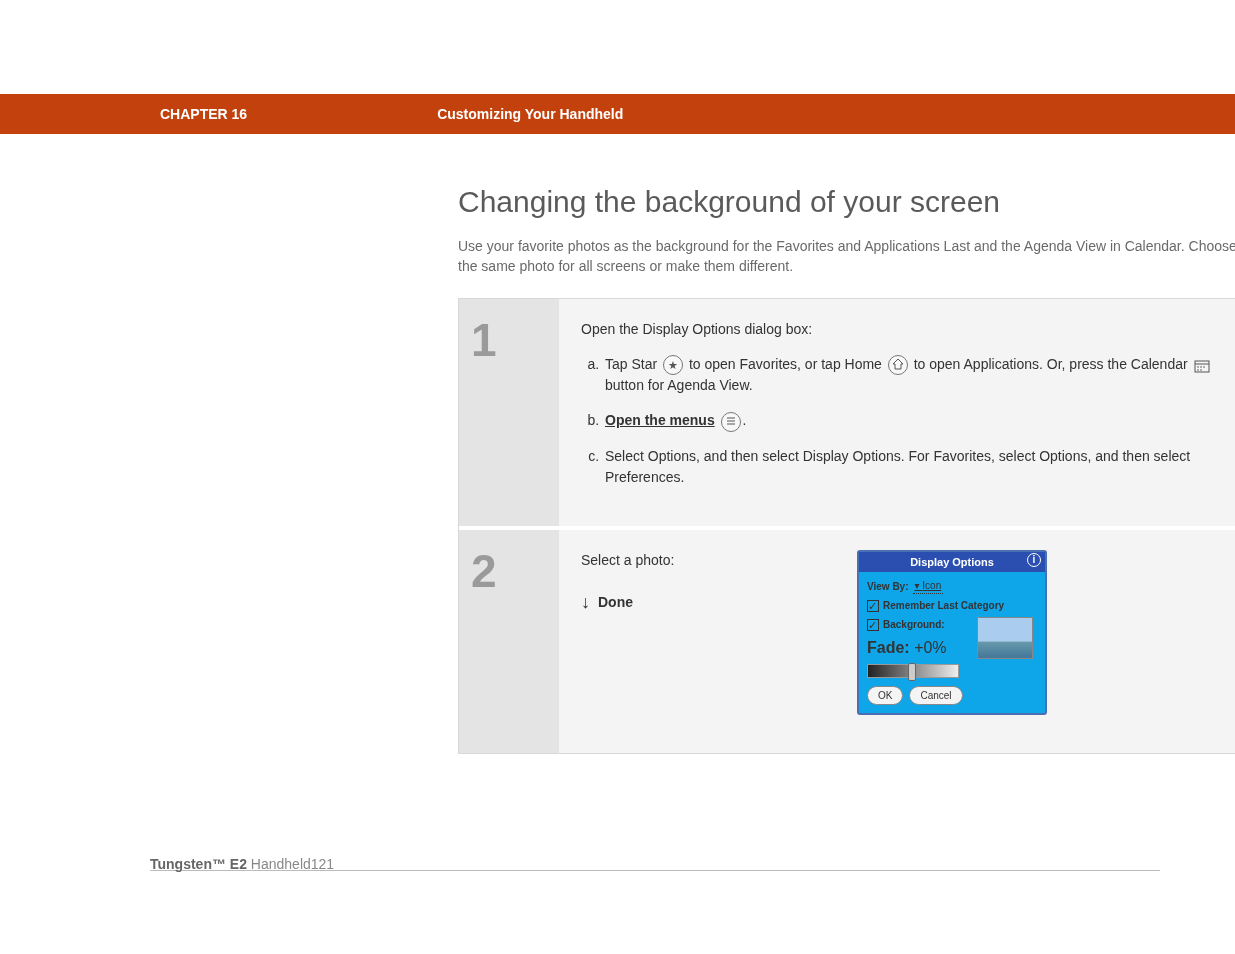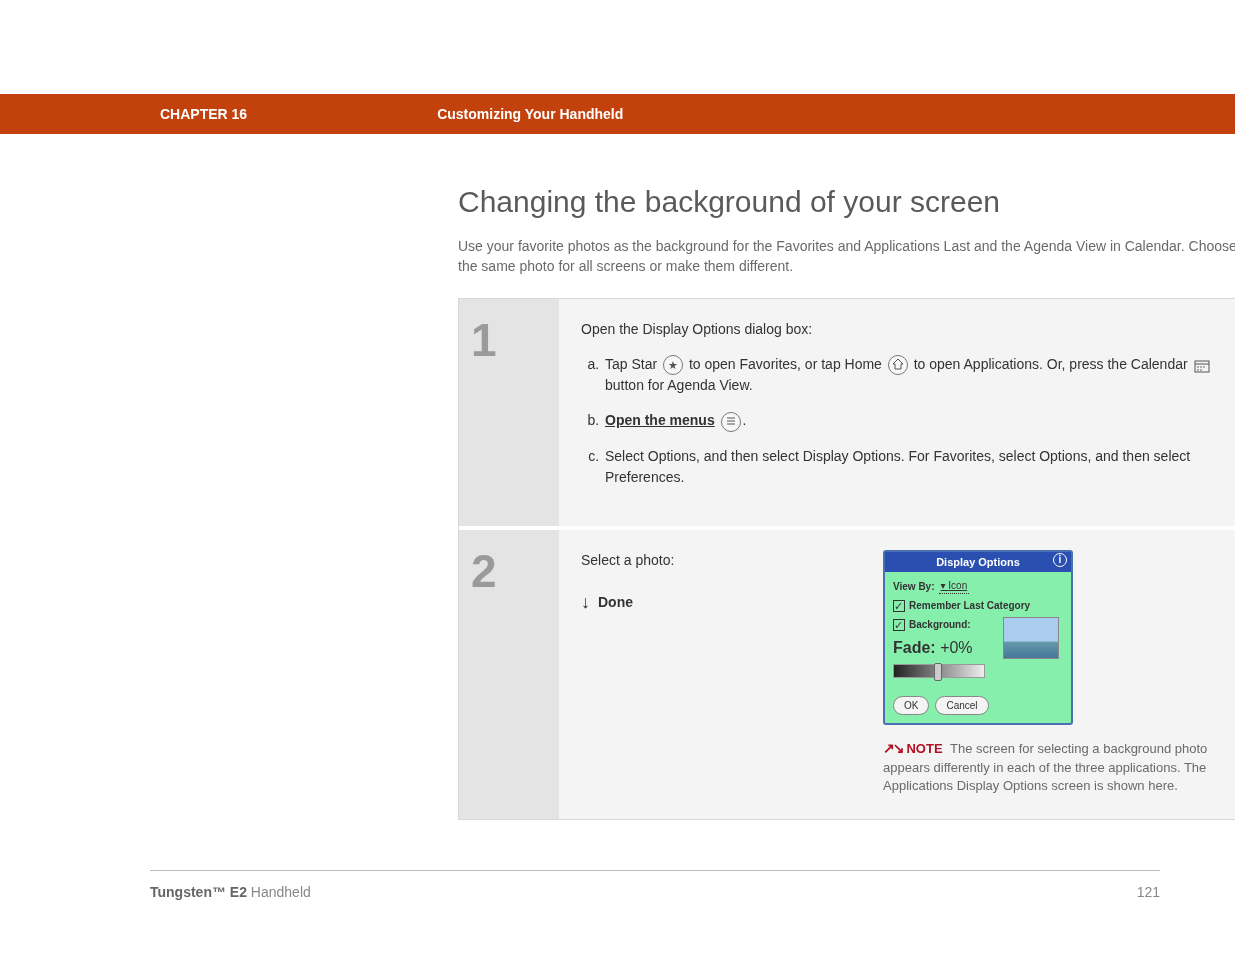--- a/index.html
+++ b/index.html
@@ -98,40 +98,40 @@
   .calendar-icon {
     display: inline-block;
     width: 16px;
     height: 14px;
     vertical-align: middle;
     margin: 0 2px;
     position: relative;
   }
   .step2-flex {
     display: flex;
-    gap: 42px;
+    gap: 16px;
   }
   .step2-left { flex: 0 0 260px; }
   .step2-right { flex: 1; }
   .done-line {
     display: flex;
     align-items: center;
     gap: 8px;
     margin-top: 18px;
     font-weight: bold;
   }
   .done-icon {
     font-size: 18px;
     color: #333;
   }
   .device-screen {
     width: 190px;
     border: 2px solid #4a6fb3;
     border-radius: 3px;
-    background: #86efac;
+    background: #0ea5e9;
     font-family: Verdana, Arial, sans-serif;
     font-size: 11px;
     margin-bottom: 14px;
   }
   .ds-titlebar {
     background: #2a4fb0;
     color: #fff;
     text-align: center;
     font-weight: bold;
     padding: 2px 4px;
@@ -199,21 +199,21 @@
   .slider-handle {
     position: absolute;
     left: 40px;
     top: -2px;
     width: 8px;
     height: 18px;
     background: #ccc;
     border: 1px solid #666;
     border-radius: 2px;
   }
-  .ds-buttons { margin-top: 18px; display: flex; gap: 6px; }
+  .ds-buttons { margin-top: 8px; display: flex; gap: 6px; }
   .ds-btn {
     border: 1px solid #888;
     border-radius: 10px;
     padding: 1px 10px;
     font-size: 10px;
     background: #f4f4f4;
   }
   .note-block {
     font-size: 13px;
     color: #6a6a6a;
@@ -236,26 +236,25 @@
     position: absolute;
     left: 150px;
     width: 1010px;
     top: 870px;
     height: 0;
     border-top: 1px solid #bbb;
   }
   .footer {
     position: absolute;
     left: 150px;
-    top: 884px;
+    top: 856px;
     width: 1010px;
     font-size: 14px;
     color: #888;
     display: flex;
-    justify-content: space-between;
   }
   .footer .prod { }
   .footer .prod b { color: #666; }
 </style>
 </head>
 <body>
 
 <div class="header-band">
   <span class="chapter">CHAPTER 16</span>
   <span class="chtitle">Customizing Your Handheld</span>
@@ -352,24 +351,20 @@
                     </div>
                   </div>
                   <div class="thumb"></div>
                 </div>
                 <div class="ds-buttons">
                   <span class="ds-btn">OK</span>
                   <span class="ds-btn">Cancel</span>
                 </div>
               </div>
             </div>
-            <div class="note-block">
-              <span class="note-arrows">↗↘</span><span class="note-badge">NOTE</span>
-              <span>The screen for selecting a background photo appears differently in each of the three applications. The Applications Display Options screen is shown here.</span>
-            </div>
           </div>
         </div>
       </div>
     </div>
 
   </div>
 </div>
 
 <div class="footer-rule"></div>
 <div class="footer">

